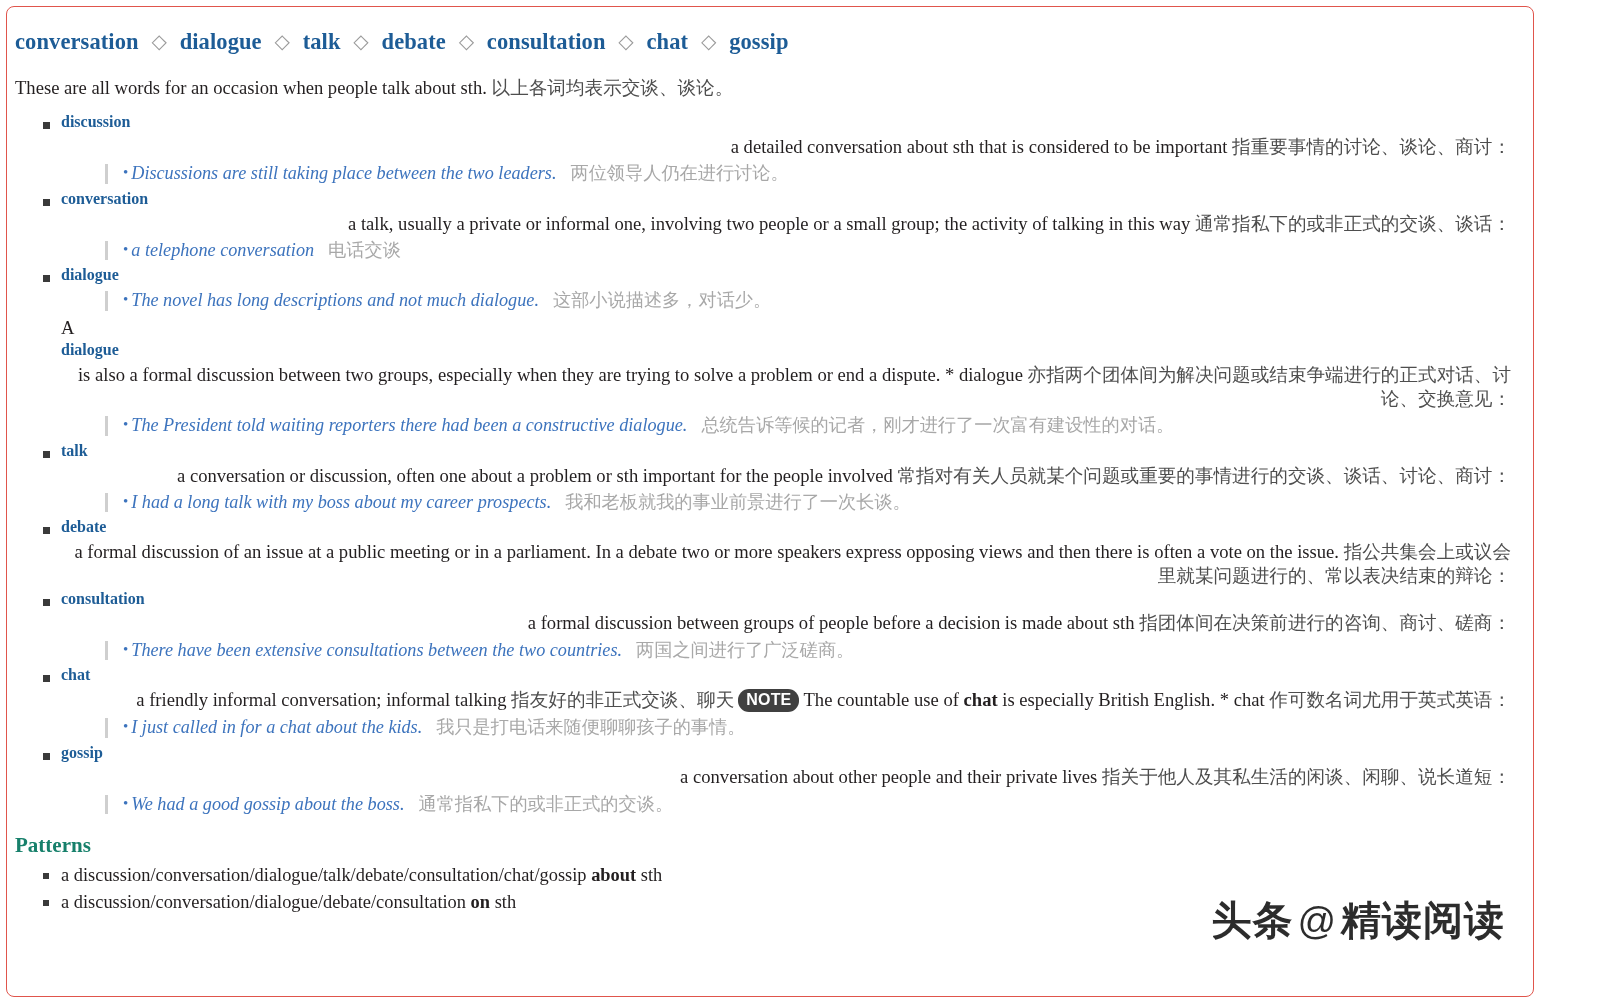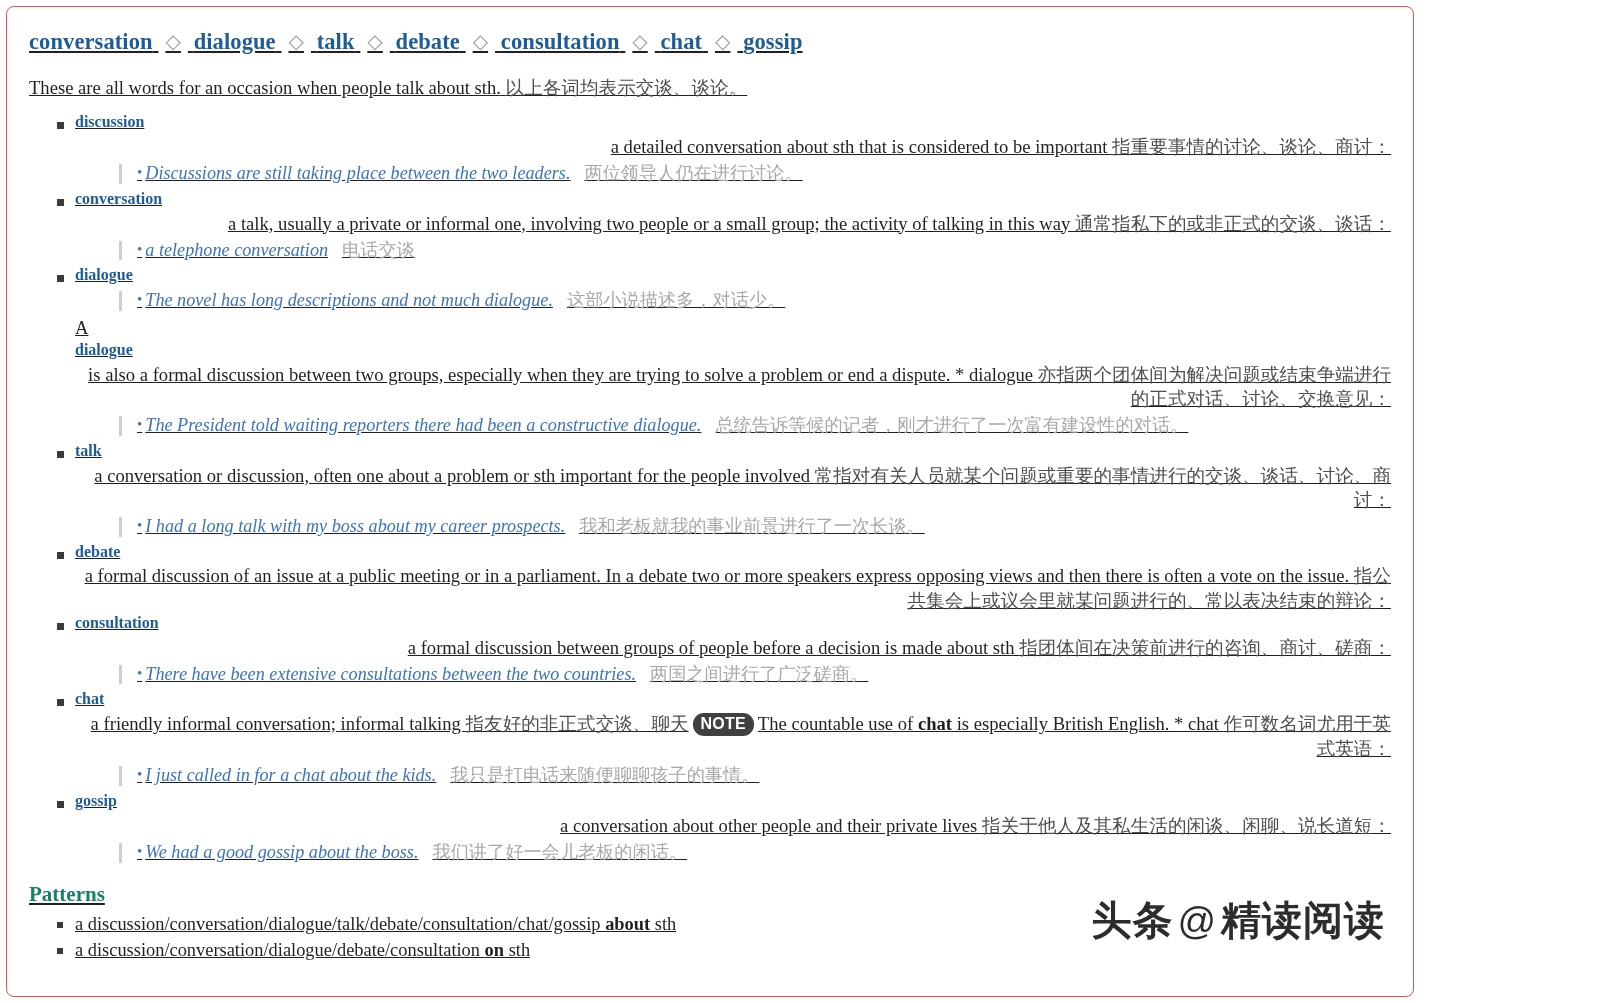--- a/index.html
+++ b/index.html
@@ -18,29 +18,28 @@
     position: relative;
     width: 1624px;
     height: 1003px;
     box-sizing: border-box;
     background: #fff;
   }
   .card {
     position: absolute;
     left: 6px;
     top: 6px;
-    width: 1408px;
+    width: 1528px;
     height: 991px;
     box-sizing: border-box;
     border: 1.4px solid #e0554c;
     border-radius: 8px;
     background: #fff;
-    padding: 18px 22px 10px 22px;
+    padding: 18px 22px 10px 8px;
     overflow: hidden;
-    text-decoration: underline;
   }
 
   
   .headline {
     font-size: 22.5px;
     font-weight: bold;
     color: #1d5c96;
     letter-spacing: .1px;
     margin: 4px 0 0 0;
     white-space: nowrap;
@@ -299,21 +298,21 @@
         <div class="example">
           <span class="dot">•</span><span class="en">I just called in for a chat about the kids.</span><span class="zh">我只是打电话来随便聊聊孩子的事情。</span>
         </div>
       </li>
 
       <li class="sense">
         <span class="sq"></span>
         <span class="term">gossip</span>
         <span class="def"><span>a conversation about other people and their private lives </span><span class="cn">指关于他人及其私生活的闲谈、闲聊、说长道短：</span></span>
         <div class="example">
-          <span class="dot">•</span><span class="en">We had a good gossip about the boss.</span><span class="zh">我们讲了好一会儿老板的闲话。</span>
+          <span class="dot">•</span><span class="en">We had a good gossip about the boss.</span><span class="zh">通常指私下的或非正式的交谈。</span>
         </div>
       </li>
     </ul>
 
     <div class="patterns-title">Patterns</div>
     <ul class="patterns">
       <li class="pattern">
         <span class="sq2"></span><span>a discussion/conversation/dialogue/talk/debate/consultation/chat/gossip </span><b>about</b><span> sth</span>
       </li>
       <li class="pattern">

